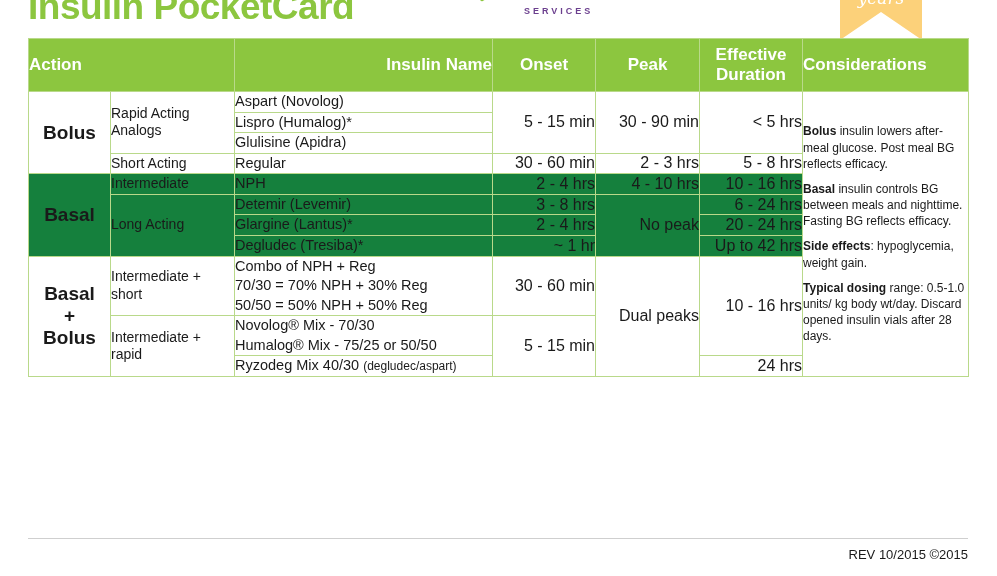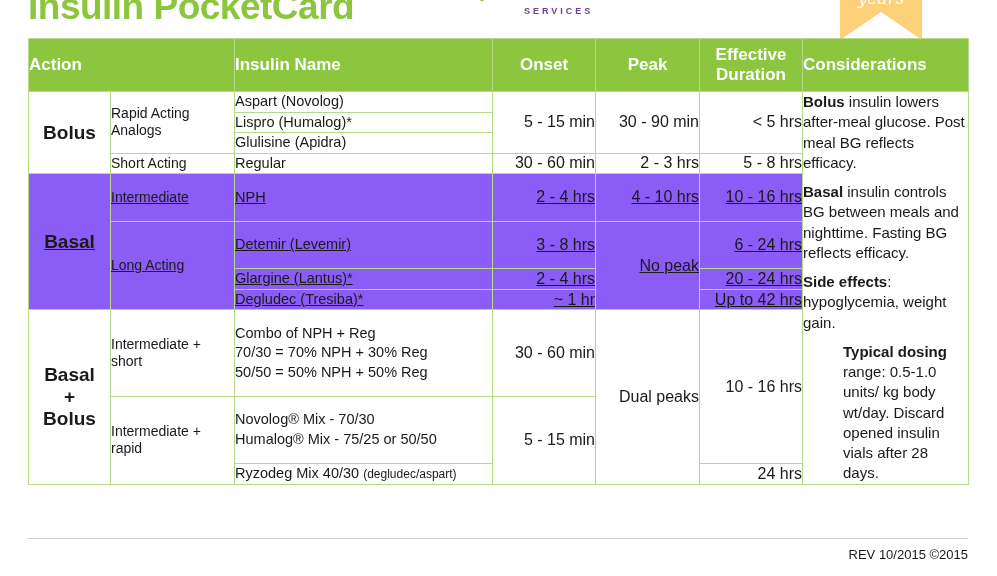--- a/index.html
+++ b/index.html
@@ -111,21 +111,21 @@
   thead th {
     background: #8cc63f;
     color: #ffffff;
     font-size: 17px;
     font-weight: bold;
     height: 52px;
     border: 1px solid #8cc63f;
     padding: 2px 0;
   }
   th.h-action      { text-align: left; padding-left: 12px; margin-top: 16px; }
-  th.h-name        { text-align: left; padding-left: 12px; margin-left: 44px; }
+  th.h-name        { text-align: right; padding-left: 12px; margin-left: 44px; }
   th.h-onset,
   th.h-peak,
   th.h-dur         { text-align: center; }
   th.h-cons        { text-align: left; padding-left: 10px; }
 
   td.cat {
     font-size: 19px;
     font-weight: bold;
     text-align: center;
     color: #1a1a1a;
@@ -141,38 +141,37 @@
     padding: 8px 10px;
     color: #1a1a1a;
     line-height: 1.35;
   }
   td.num {
     font-size: 16px;
     text-align: right;
     color: #1a1a1a;
   }
   td.green {
-    background: #8b5cf6;
-    text-decoration: underline;
+    background: #15803d;
   }
   td.white {
     background: #ffffff;
   }
   td.cons {
     background: #ffffff;
-    font-size: 15px;
+    font-size: 12px;
     color: #1a1a1a;
     padding: 6px 10px 6px 10px;
     vertical-align: top;
     line-height: 1.35;
   }
   td.cons p {
     margin: 0 0 9px 0;
   }
-  td.cons p:last-child { margin-bottom: 0; margin-left: 40px; }
+  td.cons p:last-child { margin-bottom: 0; }
   td.cons b { font-weight: bold; }
   .small-paren {
     font-size: 12px;
   }
 
   
   .footnote {
     position: absolute;
     left: 28px;
     top: 546px;

